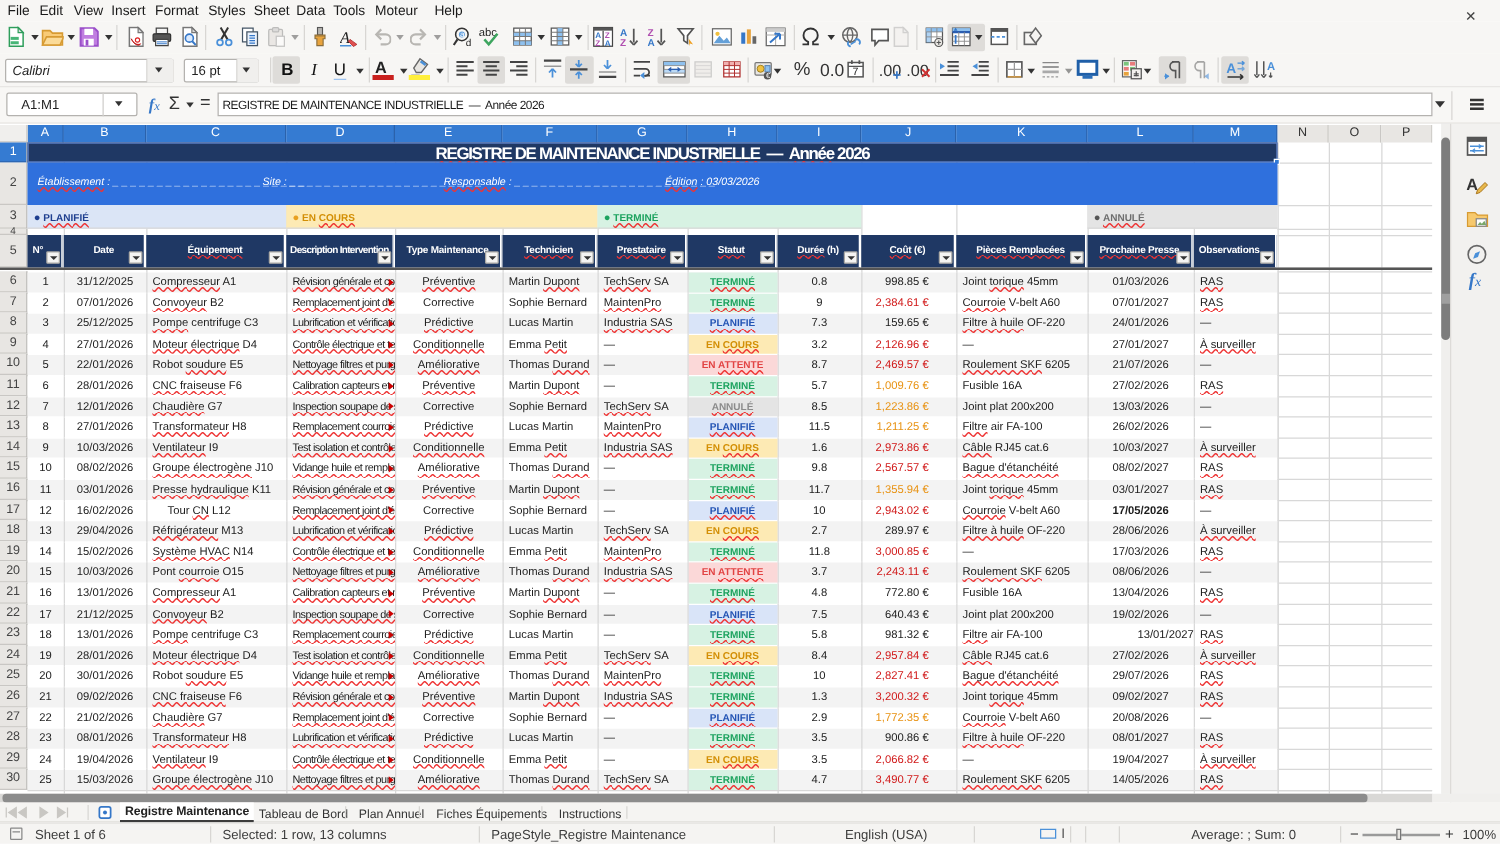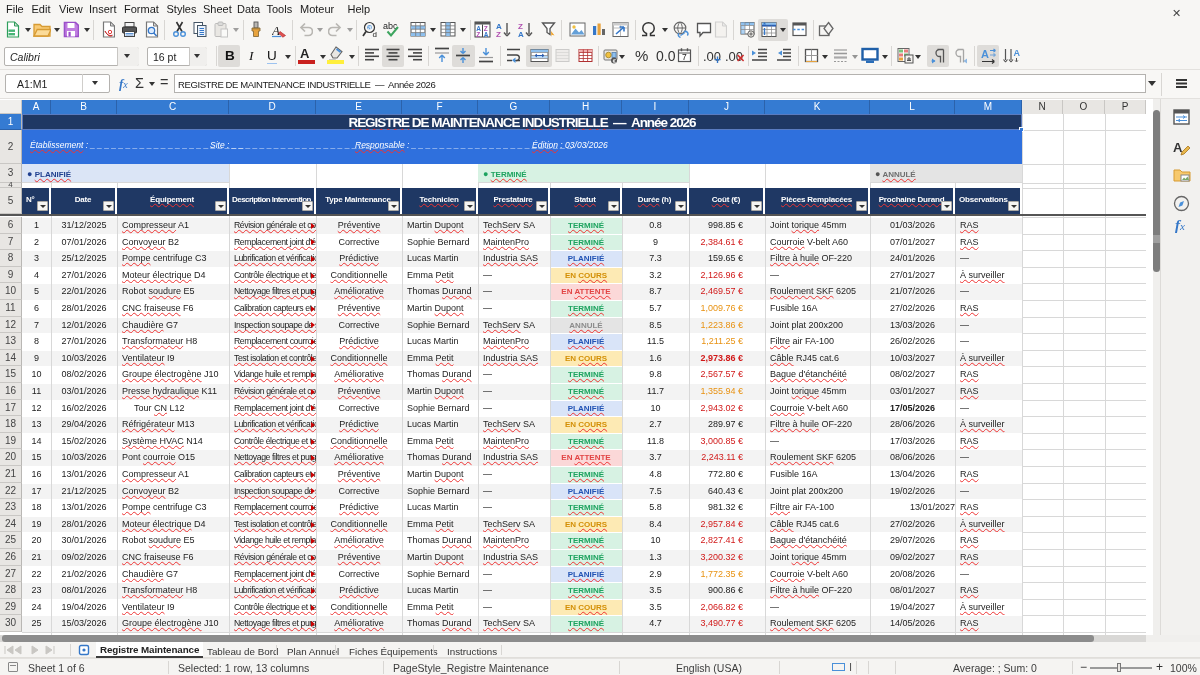--- a/index.html
+++ b/index.html
@@ -534,20 +534,23 @@
     <div class="ab" style="left:1019px;top:28px;width:5px;height:5px;background:#357bd2;border:1px solid #fff"></div>
     <div class="ab" style="left:22px;top:31px;width:1000px;height:34px;background:#2f70dd;color:#fff;font-style:italic;font-size:8.5px">
       <div class="ab" style="left:8px;top:10px"><span class="sq">Établissement</span> : _ _ _ _ _ _ _ _ _ _ _ _ _ _ _ _ _ _ _ _ _ _</div>
       <div class="ab" style="left:188px;top:10px">Site : _ _ _ _ _ _ _ _ _ _ _ _ _ _ _ _ _ _ _ _ _ _</div>
       <div class="ab" style="left:333px;top:10px"><span class="sq">Responsable</span> : _ _ _ _ _ _ _ _ _ _ _ _ _ _ _ _ _ _ _ _ _ _ _</div>
       <div class="ab" style="left:510px;top:10px"><span class="sq">Édition</span> : 03/03/2026</div>
     </div>
     <div class="ab" style="left:22px;top:65px;width:207px;height:19px;background:#dbe5f6;border-bottom:1px solid #d8d8d8">
       <div class="ab" style="left:5px;top:5px;font-size:8px;font-weight:bold;color:#1f3f8f"><span style="color:#1f3f8f;font-size:9px">●</span> <span class="sq2"><span class="sq">PLANIFIÉ</span></span></div>
     </div>
+    <div class="ab" style="left:229px;top:65px;width:249px;height:19px;background:#fdeab4;border-bottom:1px solid #d8d8d8">
+      <div class="ab" style="left:5px;top:5px;font-size:8px;font-weight:bold;color:#d38f05"><span style="color:#e8a020;font-size:9px">●</span> <span class="sq2">EN <span class="sq">COURS</span></span></div>
+    </div>
     <div class="ab" style="left:478px;top:65px;width:211px;height:19px;background:#d7f2e3;border-bottom:1px solid #d8d8d8">
       <div class="ab" style="left:5px;top:5px;font-size:8px;font-weight:bold;color:#1da35f"><span style="color:#1da35f;font-size:9px">●</span> <span class="sq2"><span class="sq">TERMINÉ</span></span></div>
     </div>
     <div class="ab" style="left:870px;top:65px;width:152px;height:19px;background:#e4e4e4;border-bottom:1px solid #d8d8d8">
       <div class="ab" style="left:5px;top:5px;font-size:8px;font-weight:bold;color:#6e6e6e"><span style="color:#555;font-size:9px">●</span> <span class="sq2"><span class="sq">ANNULÉ</span></span></div>
     </div>
     <div class="ab" style="left:22px;top:89px;width:28px;height:26px;background:#1f3864;border-right:1px solid #fff;color:#fff;font-weight:bold;font-size:8px;letter-spacing:-0.2px;text-align:left;line-height:24px;padding-left:4px;overflow:hidden">N°</div>
     <div class="fbtn" style="left:37px;top:102px"></div>
     <div class="ab" style="left:51px;top:89px;width:65px;height:26px;background:#1f3864;border-right:1px solid #fff;color:#fff;font-weight:bold;font-size:8px;letter-spacing:-0.2px;text-align:center;line-height:24px;overflow:hidden">Date</div>
     <div class="fbtn" style="left:103px;top:102px"></div>
@@ -562,21 +565,21 @@
     <div class="ab" style="left:478px;top:89px;width:71px;height:26px;background:#1f3864;border-right:1px solid #fff;color:#fff;font-weight:bold;font-size:8px;letter-spacing:-0.2px;text-align:center;line-height:24px;overflow:hidden"><span class="sq">Prestataire</span></div>
     <div class="fbtn" style="left:536px;top:102px"></div>
     <div class="ab" style="left:550px;top:89px;width:71px;height:26px;background:#1f3864;border-right:1px solid #fff;color:#fff;font-weight:bold;font-size:8px;letter-spacing:-0.2px;text-align:center;line-height:24px;overflow:hidden"><span class="sq">Statut</span></div>
     <div class="fbtn" style="left:608px;top:102px"></div>
     <div class="ab" style="left:622px;top:89px;width:66px;height:26px;background:#1f3864;border-right:1px solid #fff;color:#fff;font-weight:bold;font-size:8px;letter-spacing:-0.2px;text-align:center;line-height:24px;overflow:hidden"><span class="sq">Durée</span> (h)</div>
     <div class="fbtn" style="left:675px;top:102px"></div>
     <div class="ab" style="left:689px;top:89px;width:75px;height:26px;background:#1f3864;border-right:1px solid #fff;color:#fff;font-weight:bold;font-size:8px;letter-spacing:-0.2px;text-align:center;line-height:24px;overflow:hidden"><span class="sq">Coût</span> (€)</div>
     <div class="fbtn" style="left:751px;top:102px"></div>
     <div class="ab" style="left:765px;top:89px;width:104px;height:26px;background:#1f3864;border-right:1px solid #fff;color:#fff;font-weight:bold;font-size:8px;letter-spacing:-0.2px;text-align:center;line-height:24px;overflow:hidden"><span class="sq">Pièces Remplacées</span></div>
     <div class="fbtn" style="left:856px;top:102px"></div>
-    <div class="ab" style="left:870px;top:89px;width:84px;height:26px;background:#1f3864;border-right:1px solid #fff;color:#fff;font-weight:bold;font-size:8px;letter-spacing:-0.2px;text-align:center;line-height:24px;overflow:hidden"><span class="sq">Prochaine Durand</span></div>
+    <div class="ab" style="left:870px;top:89px;width:84px;height:26px;background:#1f3864;border-right:1px solid #fff;color:#fff;font-weight:bold;font-size:8px;letter-spacing:-0.2px;text-align:center;line-height:24px;overflow:hidden"><span class="sq">Prochaine Presse</span></div>
     <div class="fbtn" style="left:941px;top:102px"></div>
     <div class="ab" style="left:955px;top:89px;width:66px;height:26px;background:#1f3864;border-right:1px solid #fff;color:#fff;font-weight:bold;font-size:8px;letter-spacing:-0.2px;text-align:left;line-height:24px;padding-left:4px;overflow:hidden">Observations</div>
     <div class="fbtn" style="left:1008px;top:102px"></div>
     <div class="ab" style="left:0;top:115px;width:1146px;height:2px;background:#555"></div>
     <div class="ab" style="left:22px;top:119.0px;width:1000px;height:15.6px;background:#f3f3f3"></div>
     <div class="gl" style="left:51px;top:119.0px;width:1px;height:15.6px"></div>
     <div class="gl" style="left:117px;top:119.0px;width:1px;height:15.6px"></div>
     <div class="gl" style="left:229px;top:119.0px;width:1px;height:15.6px"></div>
     <div class="gl" style="left:316px;top:119.0px;width:1px;height:15.6px"></div>
     <div class="gl" style="left:402px;top:119.0px;width:1px;height:15.6px"></div>
@@ -824,21 +827,21 @@
     <div class="cell " style="left:22px;top:251.8px;width:29px;height:15.6px;line-height:15.6px;text-align:center;">9</div>
     <div class="cell " style="left:51px;top:251.8px;width:66px;height:15.6px;line-height:15.6px;text-align:center;">10/03/2026</div>
     <div class="cell " style="left:117px;top:251.8px;width:112px;height:15.6px;line-height:15.6px;padding-left:5px;"><span class="sq">Ventilateur</span> I9</div>
     <div class="cell " style="left:229px;top:251.8px;width:87px;height:15.6px;line-height:15.6px;padding-left:5px;"><span class="sq" style="letter-spacing:-0.4px;font-size:8.7px">Test isolation et contrôle vib</span></div>
     <div class="cell " style="left:229px;top:251.8px;width:87px;height:15.6px;line-height:15.6px;padding-left:4px;width:4px;left:311px;border-top:3px solid transparent;border-bottom:3px solid transparent;border-left:4px solid #c00;height:0;top:256.6px"></div>
     <div class="cell " style="left:316px;top:251.8px;width:86px;height:15.6px;line-height:15.6px;text-align:center;"><span class="sq">Conditionnelle</span></div>
     <div class="cell " style="left:402px;top:251.8px;width:76px;height:15.6px;line-height:15.6px;padding-left:5px;">Emma <span class="sq">Petit</span></div>
     <div class="cell " style="left:478px;top:251.8px;width:72px;height:15.6px;line-height:15.6px;padding-left:5px;"><span class="sq">Industria SAS</span></div>
     <div class="cell " style="left:550px;top:251.8px;width:72px;height:15.6px;line-height:15.6px;text-align:center;"><span style="color:#d38f05;font-weight:bold;font-size:8px">EN <span class="sq">COURS</span></span></div>
     <div class="cell " style="left:622px;top:251.8px;width:67px;height:15.6px;line-height:15.6px;text-align:center;">1.6</div>
-    <div class="cell cr" style="left:689px;top:251.8px;width:76px;height:15.6px;line-height:15.6px;text-align:right;padding-right:22px;font-weight:bold;">2,973.86 €</div>
+    <div class="cell cr" style="left:689px;top:251.8px;width:76px;height:15.6px;line-height:15.6px;text-align:right;padding-right:22px;">2,973.86 €</div>
     <div class="cell " style="left:765px;top:251.8px;width:105px;height:15.6px;line-height:15.6px;padding-left:5px;"><span class="sq">Câble</span> RJ45 cat.6</div>
     <div class="cell " style="left:870px;top:251.8px;width:85px;height:15.6px;line-height:15.6px;text-align:center;">10/03/2027</div>
     <div class="cell " style="left:955px;top:251.8px;width:67px;height:15.6px;line-height:15.6px;padding-left:5px;"><span class="sq">À surveiller</span></div>
     <div class="ab" style="left:22px;top:268.4px;width:1000px;height:15.6px;background:#ffffff"></div>
     <div class="gl" style="left:51px;top:268.4px;width:1px;height:15.6px"></div>
     <div class="gl" style="left:117px;top:268.4px;width:1px;height:15.6px"></div>
     <div class="gl" style="left:229px;top:268.4px;width:1px;height:15.6px"></div>
     <div class="gl" style="left:316px;top:268.4px;width:1px;height:15.6px"></div>
     <div class="gl" style="left:402px;top:268.4px;width:1px;height:15.6px"></div>
     <div class="gl" style="left:478px;top:268.4px;width:1px;height:15.6px"></div>

